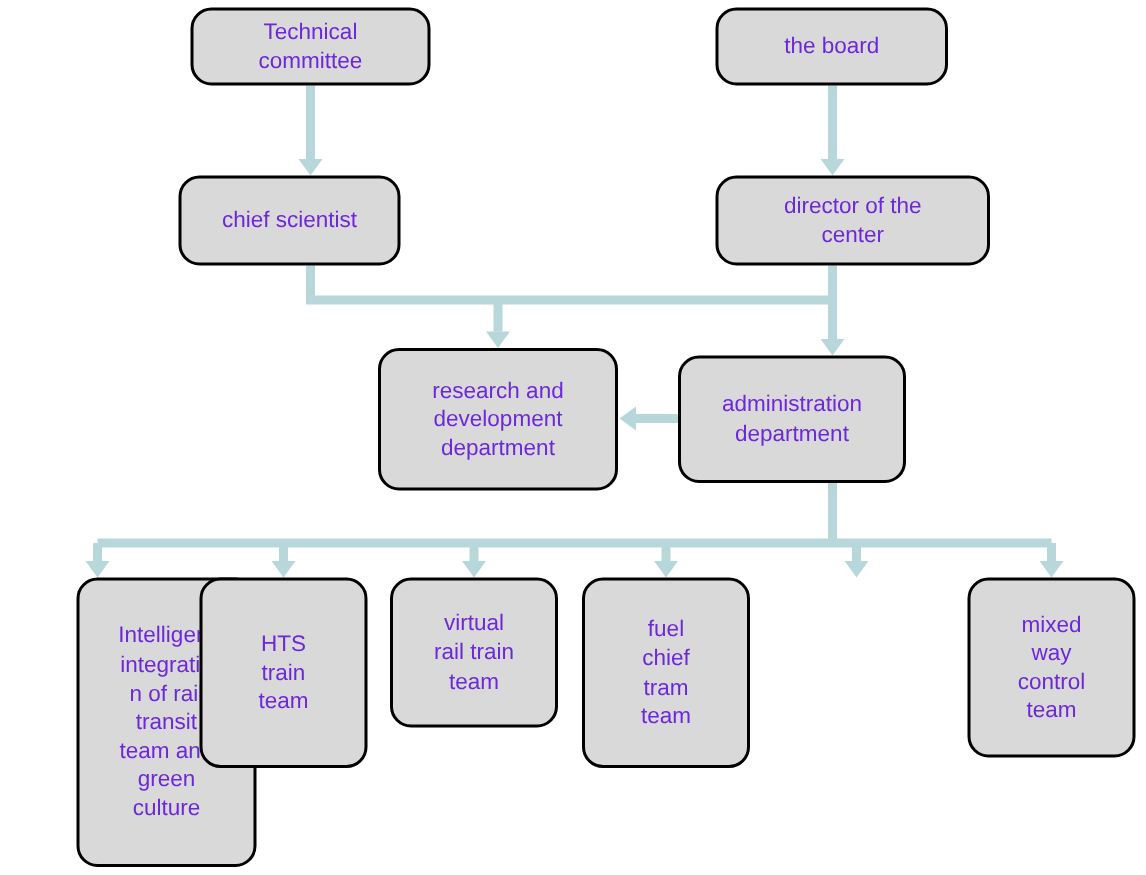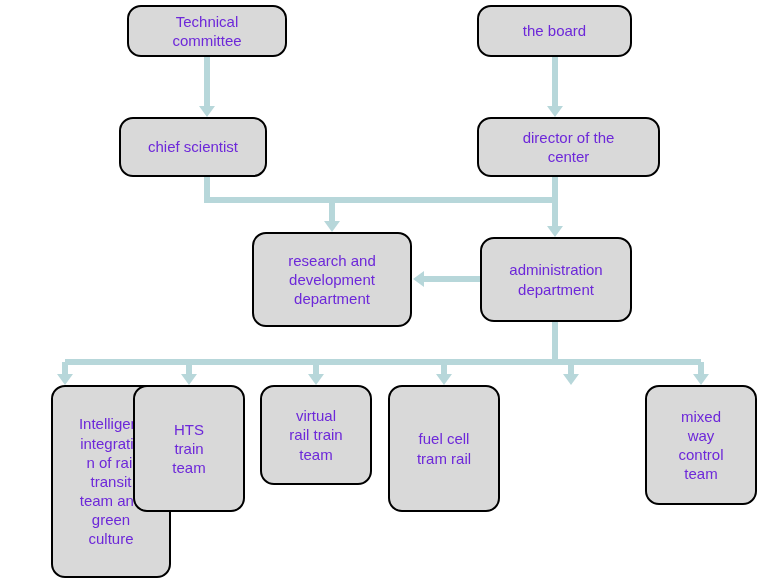--- a/index.html
+++ b/index.html
@@ -112,38 +112,38 @@
   </div>
 
   <div class="node" style="left:477px; top:117px; width:183px; height:60px;">
     <span class="label">director of the center</span>
   </div>
 
   <div class="node" style="left:252px; top:232px; width:160px; height:95px;">
     <span class="label">research and development department</span>
   </div>
 
-  <div class="node" style="left:480px; top:237px; width:152px; height:85px;">
+  <div class="node" style="left:452px; top:237px; width:152px; height:85px;">
     <span class="label">administration department</span>
   </div>
 
   <div class="node" style="left:5px; top:385px; width:120px; height:193px;margin-left:46px;">
     <span class="label">Intelligent integration of rail transit team and green culture</span>
   </div>
 
   <div class="node" style="left:133px; top:385px; width:112px; height:127px;">
     <span class="label">HTS train team</span>
   </div>
 
   <div class="node" style="left:260px; top:385px; width:112px; height:100px;">
     <span class="label">virtual rail train team</span>
   </div>
 
   <div class="node" style="left:388px; top:385px; width:112px; height:127px;">
-    <span class="label">fuel cell tram rail</span>
+    <span class="label">fuel chief tram team</span>
   </div>
 
 
   <div class="node" style="left:645px; top:385px; width:112px; height:120px;">
     <span class="label">mixed way control team</span>
   </div>
 
 </div>
 
 </body></html>

